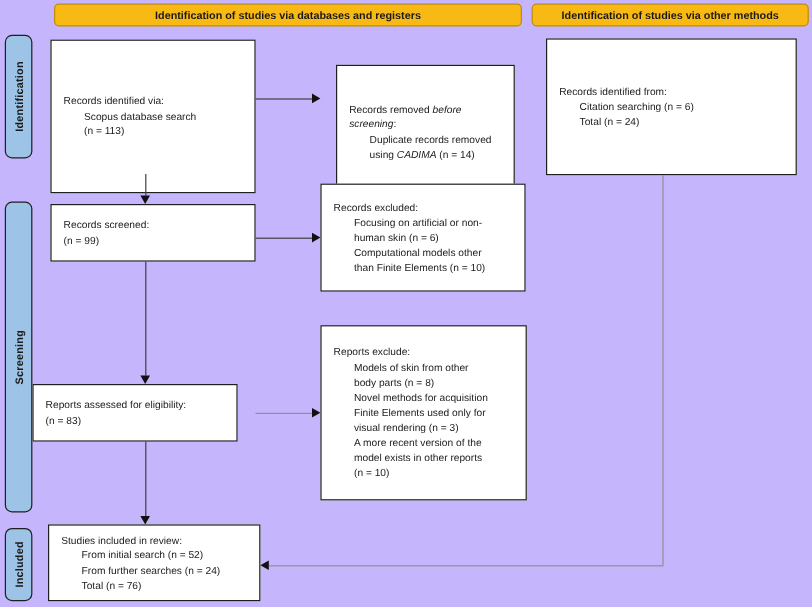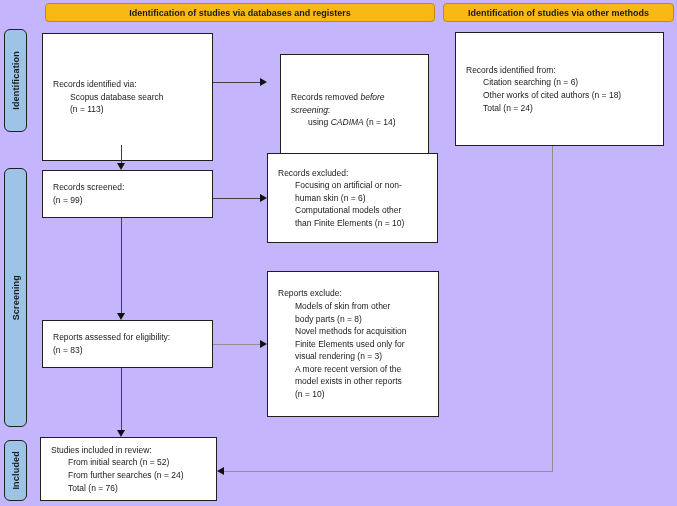--- a/index.html
+++ b/index.html
@@ -63,27 +63,27 @@
 
   <div class="box" style="left:42px;top:33px;width:171px;height:128px;">
     <div class="line">Records identified via:</div>
     <div class="line ind">Scopus database search</div>
     <div class="line ind">(n = 113)</div>
   </div>
 
   <div class="box" style="left:280px;top:33px;width:149px;height:112px;margin-top:21px;">
     <div class="line"><span>Records removed </span><i>before</i></div>
     <div class="line"><i>screening</i><span>:</span></div>
+    <div class="line ind"><span>Duplicate records removed</span></div>
     <div class="line ind"><span>using </span><i>CADIMA</i><span> (n = 14)</span></div>
   </div>
 
   <div class="box thick" style="left:455px;top:32px;width:209px;height:114px;">
     <div class="line">Records identified from:</div>
     <div class="line ind">Citation searching (n = 6)</div>
-    <div class="line ind">Other works of cited authors (n = 18)</div>
     <div class="line ind">Total (n = 24)</div>
   </div>
 
   <div class="box" style="left:42px;top:170px;width:171px;height:48px;">
     <div class="line">Records screened:</div>
     <div class="line">(n = 99)</div>
   </div>
 
   <div class="box" style="left:267px;top:153px;width:171px;height:90px;">
     <div class="line">Records excluded:</div>
@@ -98,21 +98,21 @@
     <div class="line ind">Models of skin from other</div>
     <div class="line ind">body parts (n = 8)</div>
     <div class="line ind">Novel methods for acquisition</div>
     <div class="line ind">Finite Elements used only for</div>
     <div class="line ind">visual rendering (n = 3)</div>
     <div class="line ind">A more recent version of the</div>
     <div class="line ind">model exists in other reports</div>
     <div class="line ind">(n = 10)</div>
   </div>
 
-  <div class="box thick" style="left:42px;top:320px;width:171px;height:48px;">
+  <div class="box thick" style="left:27px;top:320px;width:171px;height:48px;">
     <div class="line">Reports assessed for eligibility:</div>
     <div class="line">(n = 83)</div>
   </div>
 
   <div class="box thick" style="left:40px;top:437px;width:177px;height:64px;">
     <div class="line">Studies included in review:</div>
     <div class="line ind">From initial search (n = 52)</div>
     <div class="line ind">From further searches (n = 24)</div>
     <div class="line ind">Total (n = 76)</div>
   </div>

